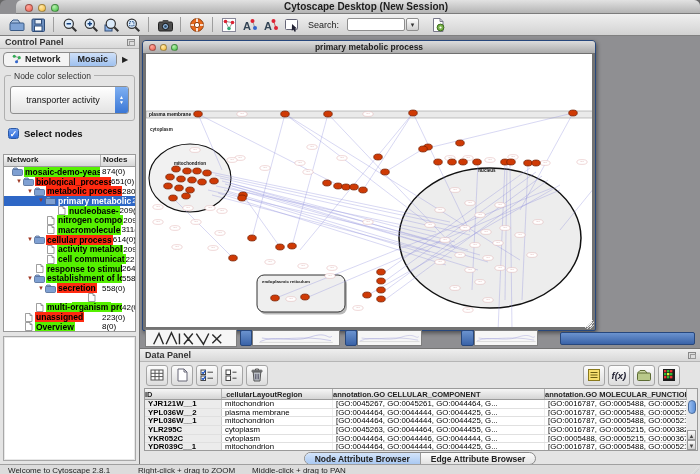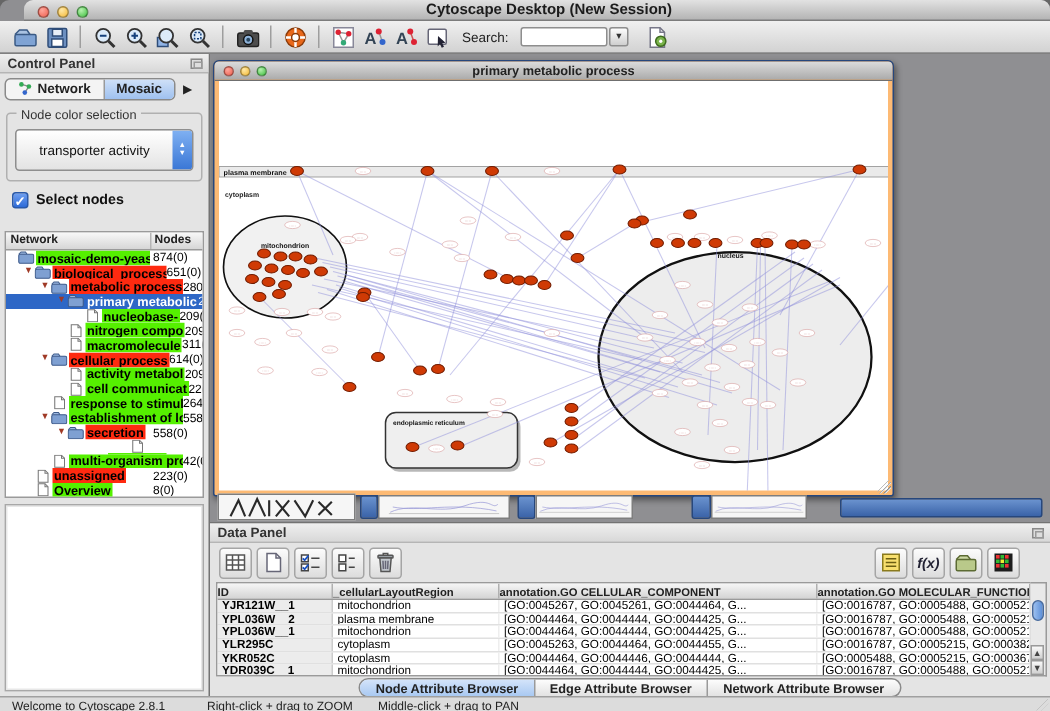--- a/index.html
+++ b/index.html
@@ -73,21 +73,21 @@
 .trow .hl-green{background:#55f000}
 .trow .hl-red{background:#ff2a10}
 .trow .tcount{margin-left:auto;width:33px;flex:none;font-size:8px;color:#000;overflow:hidden}
 .trow.sel{background:#2e67c6}
 .trow.sel .tlabel,.trow.sel .tcount{color:#fff;background:transparent}
 #birdseye{position:absolute;left:3px;right:3px;top:300px;bottom:3px;background:#fff;
   border:1px solid #a8a8a8;box-shadow:inset 0 0 0 1px #e8e8e8}
 
 #desktop{position:absolute;left:140px;top:36px;width:560px;height:312px;background:#8f8f92;overflow:hidden}
 #netwin{position:absolute;left:2px;top:4px;width:454px;height:291px;
-  background:#fdba74;border:1px solid #27477c;border-radius:4px 4px 2px 2px;
+  background:#737373;border:1px solid #27477c;border-radius:4px 4px 2px 2px;
   box-shadow:1px 2px 4px rgba(0,0,0,.45)}
 #netwin-title{position:relative;height:13px;background:linear-gradient(#dcdcdc,#ababab);
   border-bottom:1px solid #6f6f6f;border-radius:3px 3px 0 0}
 #netwin-title .lights{left:6px;top:3px;gap:4px}
 #netwin-title .light{width:7px;height:7px}
 #netwin-title .wtitle{position:absolute;left:0;right:0;top:1px;text-align:center;font-size:8.5px;font-weight:bold;color:#222}
 #canvas{position:absolute;left:3px;right:3px;top:13px;bottom:3px;background:#fff;overflow:hidden}
 #canvas svg{display:block}
 #win-grip{position:absolute;right:1px;bottom:1px;width:9px;height:9px;
   background:linear-gradient(135deg,transparent 40%,#888 40%,#eee 45%,transparent 45%,transparent 55%,#888 55%,#eee 62%,transparent 62%,transparent 72%,#888 72%,#eee 80%,transparent 80%)}
@@ -890,21 +890,20 @@
     </div>
     <div id="dp-scroll">
       <div id="dp-thumb"></div>
       <div class="sbtn" style="top:41px">▲</div>
       <div class="sbtn" style="top:51px">▼</div>
     </div>
     <div id="browser-tabs">
       <div id="btab-group">
           <div class="btab sel">Node Attribute Browser</div>
           <div class="btab">Edge Attribute Browser</div>
-          <div class="btab">Network Attribute Browser</div>
         </div>
     </div>
   </div>
 
   <div id="statusbar">
     <span style="left:8px">Welcome to Cytoscape 2.8.1</span>
     <span style="left:138px">Right-click + drag to ZOOM</span>
     <span style="left:252px">Middle-click + drag to PAN</span>
     <div id="sb-grip"></div>
   </div>

